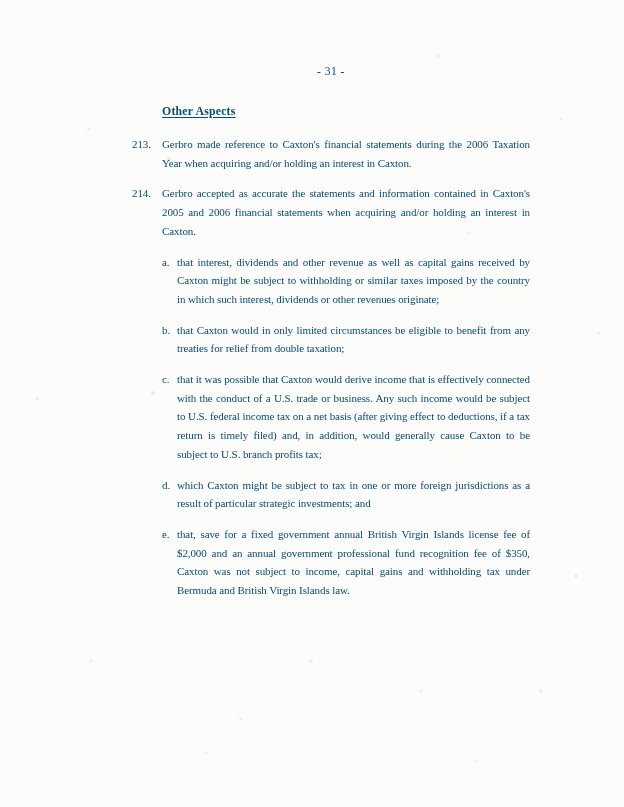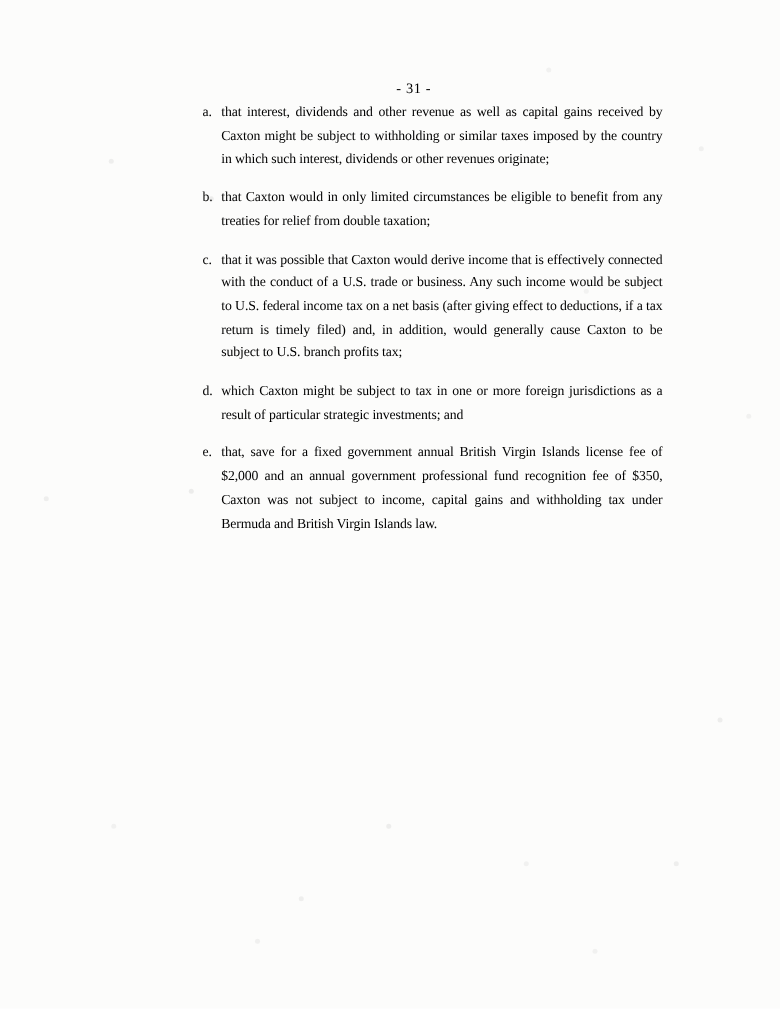--- a/index.html
+++ b/index.html
@@ -7,21 +7,21 @@
     padding: 0;
     background: #ffffff;
   }
   .page {
     position: relative;
     width: 624px;
     height: 807px;
     background: #fcfcfb;
     overflow: hidden;
     font-family: "Liberation Serif", "DejaVu Serif", serif;
-    color: #000000;
+    color: #0c4a6e;
     box-sizing: border-box;
     padding-top: 62px;
   }
   
   .scan-noise {
     position: absolute;
     top: 0; left: 0;
     width: 2px; height: 2px;
     background: transparent;
     border-radius: 50%;
@@ -105,22 +105,31 @@
 </head>
 <body>
 
 <div class="page">
   <div class="scan-noise"></div>
 
   <div class="page-number">- 31 -</div>
 
   <div class="content">
 
+    <h2 class="heading">Other Aspects</h2>
 
+    <div class="para">
+      <span class="pnum">213.</span>
+      <div class="ptext">Gerbro made reference to Caxton's financial statements during the 2006 Taxation Year when acquiring and/or holding an interest in Caxton.</div>
+    </div>
 
+    <div class="para">
+      <span class="pnum">214.</span>
+      <div class="ptext">Gerbro accepted as accurate the statements and information contained in Caxton's 2005 and 2006 financial statements when acquiring and/or holding an interest in Caxton.</div>
+    </div>
 
 
     <div class="sublist">
 
       <div class="subitem">
         <span class="sletter">a.</span>
         <div class="stext">that interest, dividends and other revenue as well as capital gains received by Caxton might be subject to withholding or similar taxes imposed by the country in which such interest, dividends or other revenues originate;</div>
       </div>
 
       <div class="subitem">

